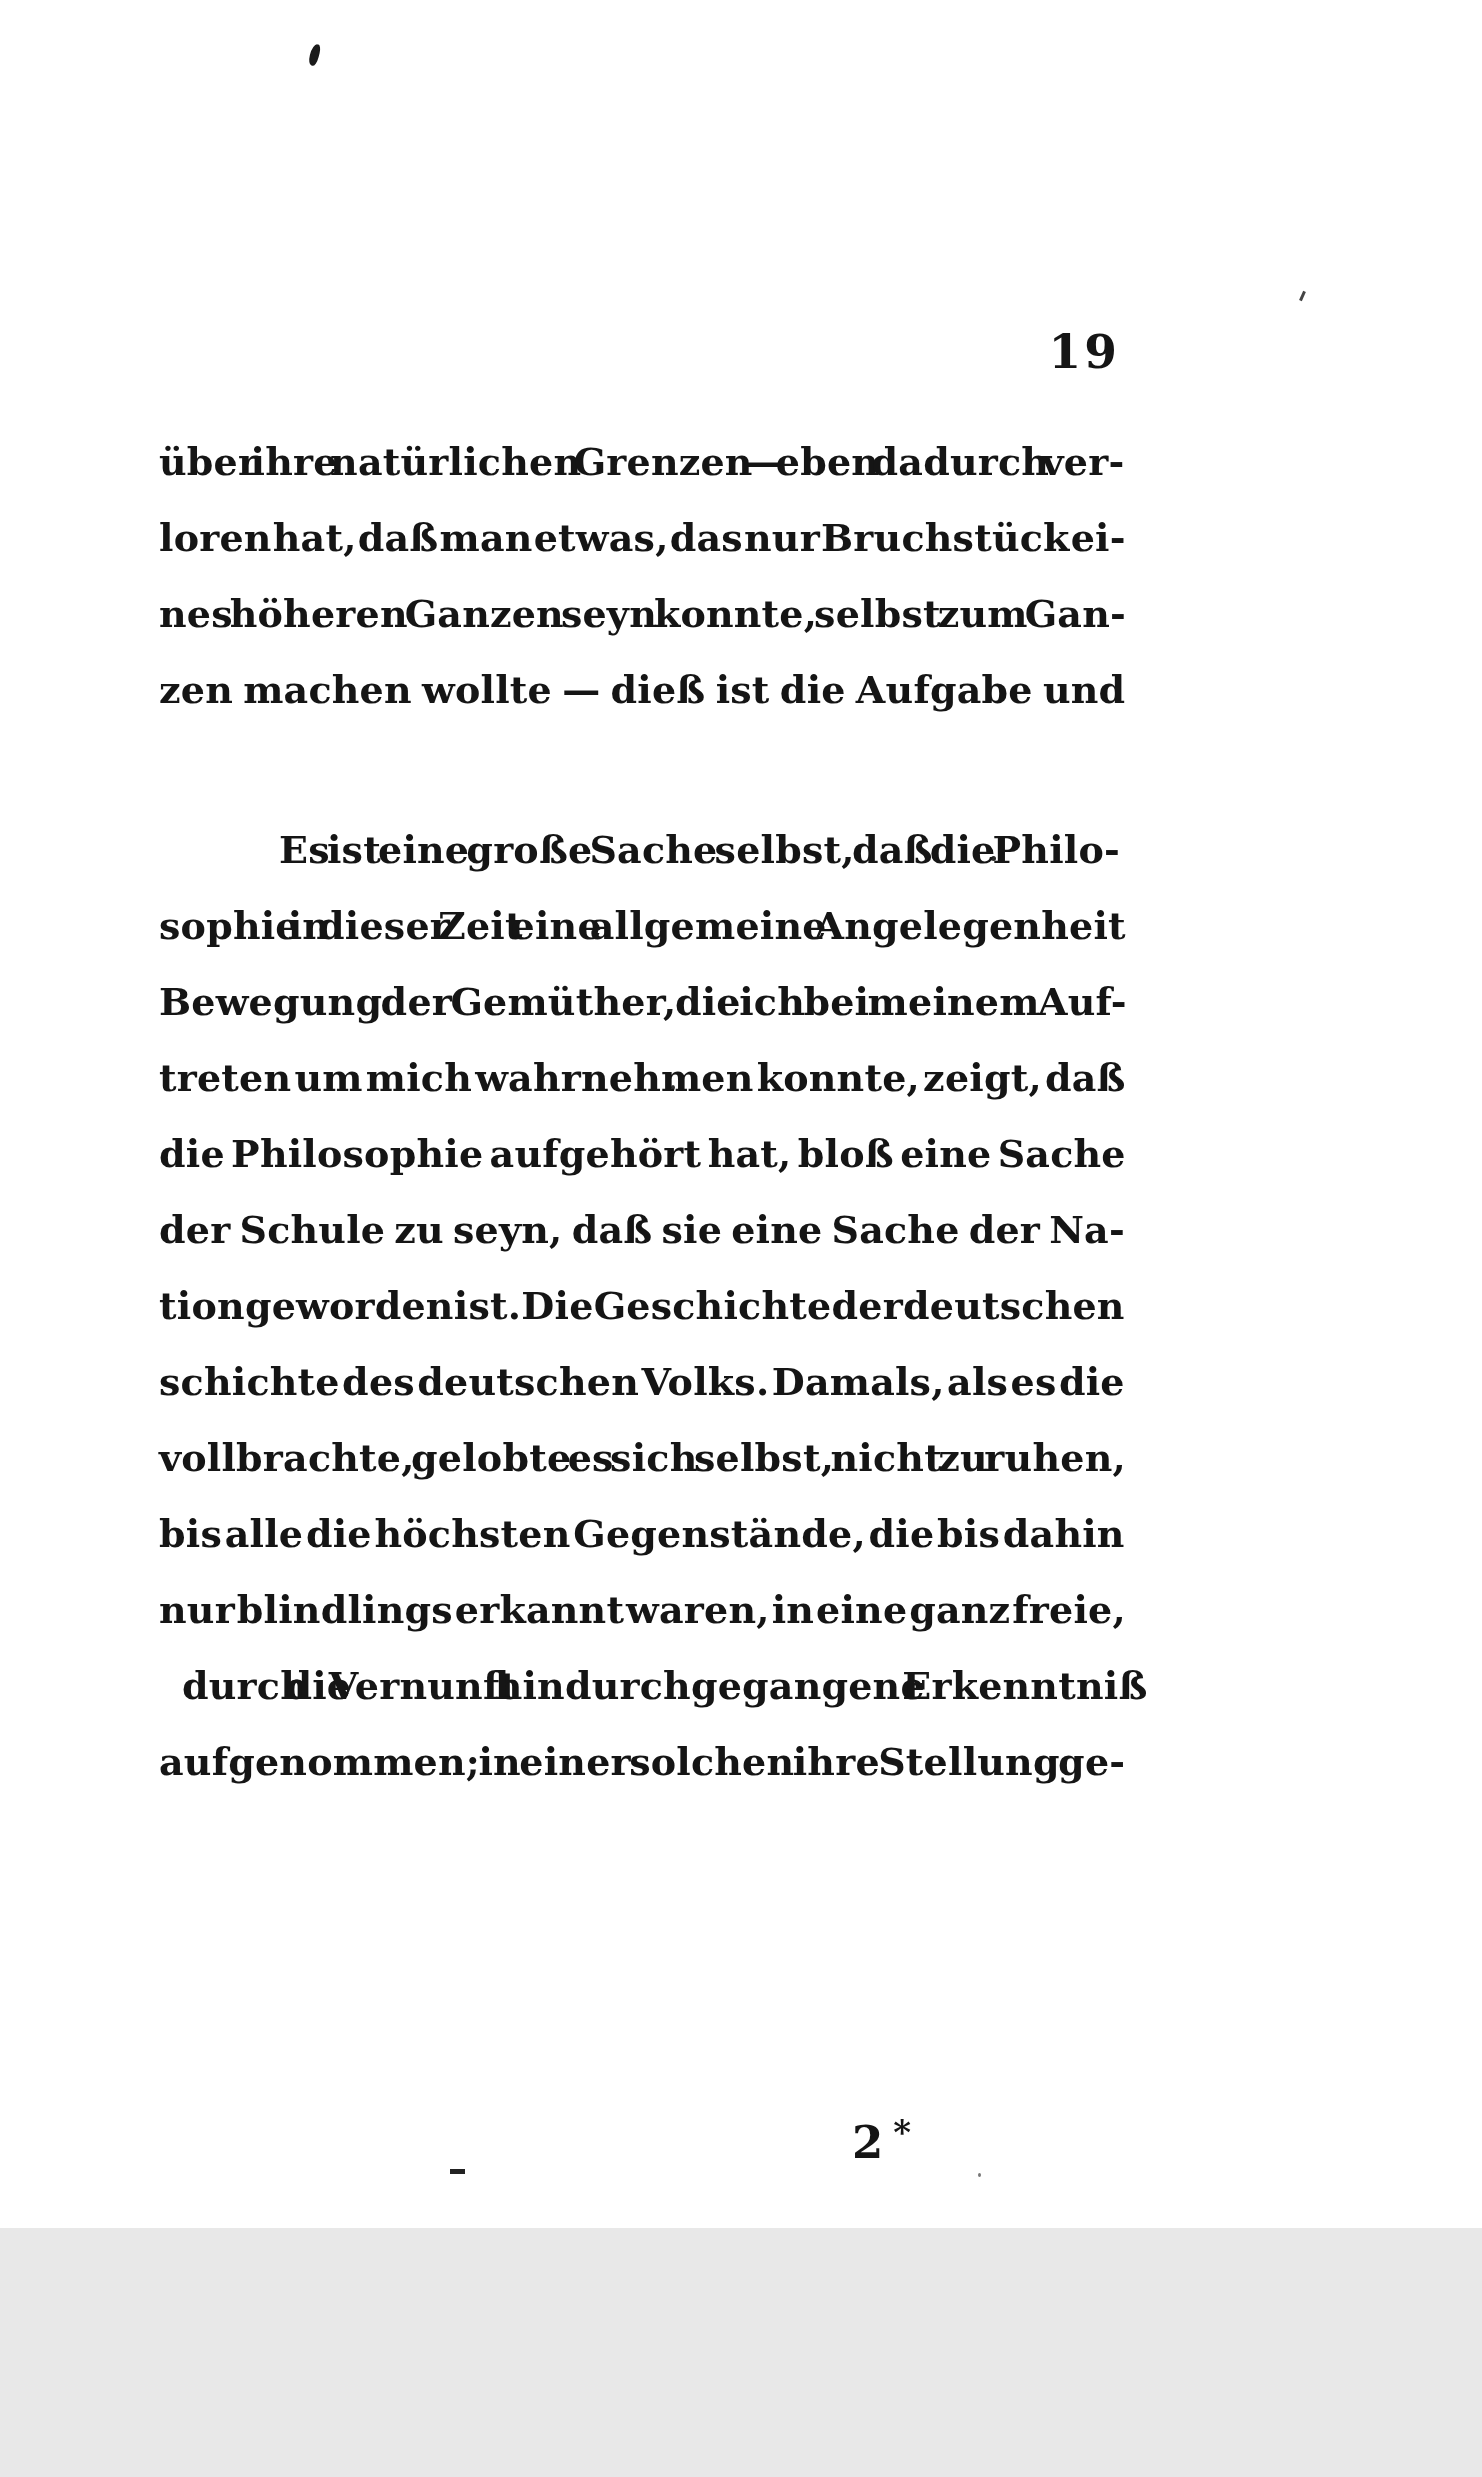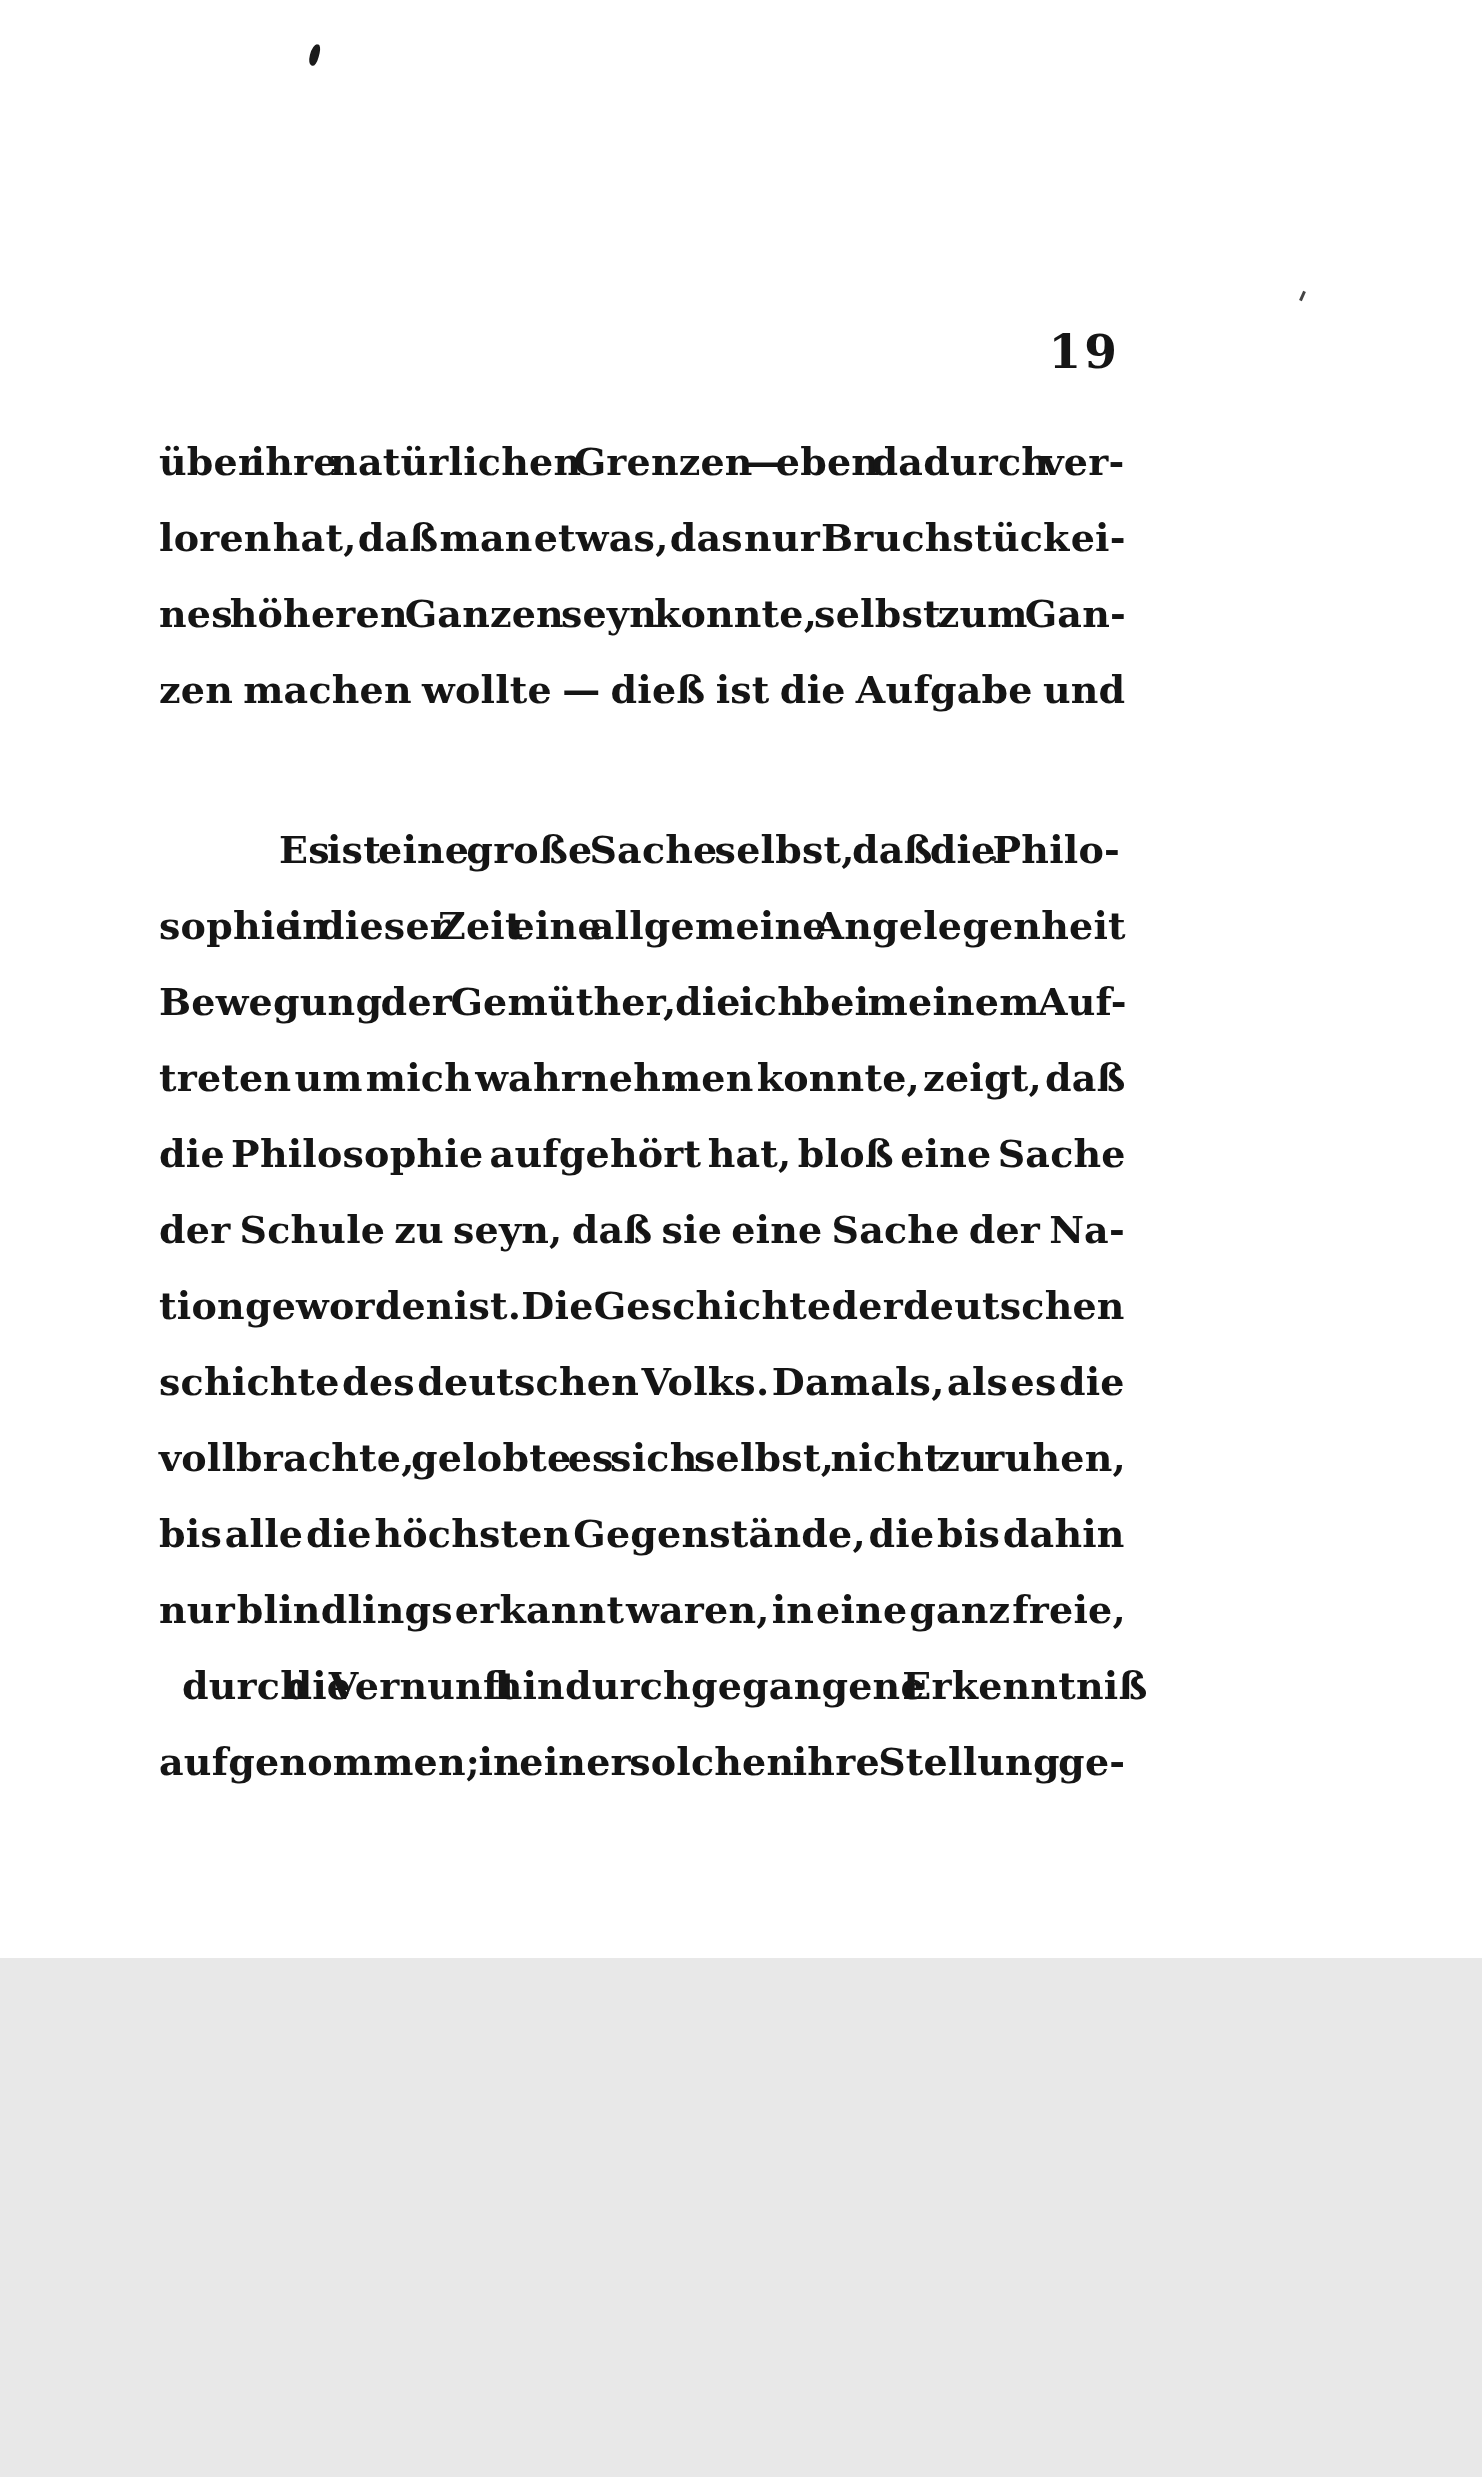--- a/index.html
+++ b/index.html
@@ -1,19 +1,19 @@
 <!DOCTYPE html>
 <html><head>
 <meta charset="utf-8">
 <style>
   html, body { margin: 0; padding: 0; background: #e8e8e8; }
   .page {
     position: relative;
     width: 1483px;
-    height: 1958px;
+    height: 2228px;
     background: #ffffff;
     font-family: "DejaVu Serif", serif;
     color: #151515;
     overflow: hidden;
   }
 
   
   .page-number {
     position: absolute;
     top: 328px;

